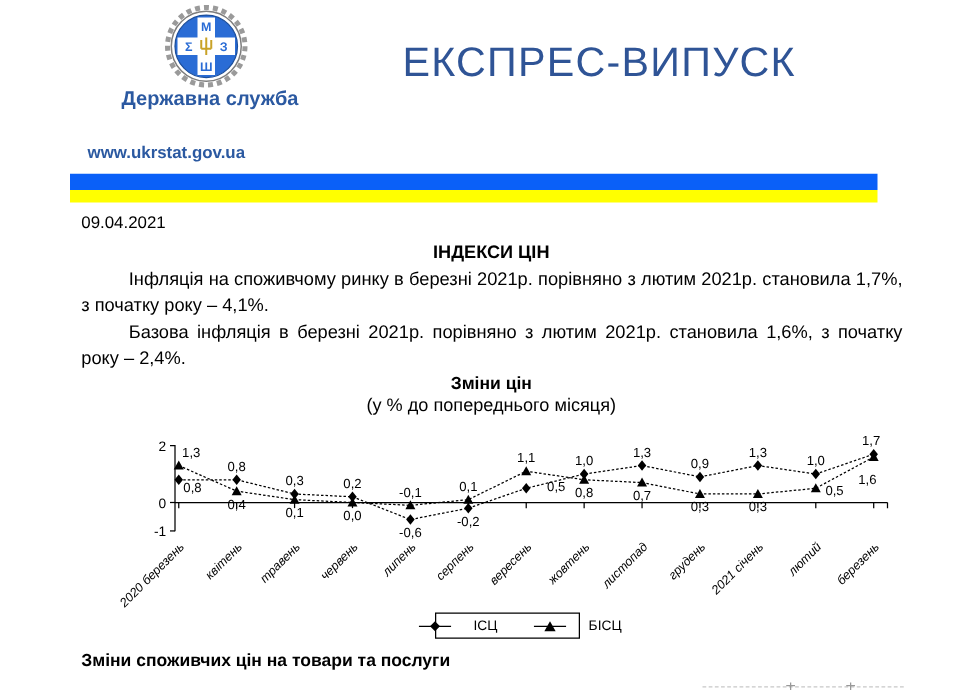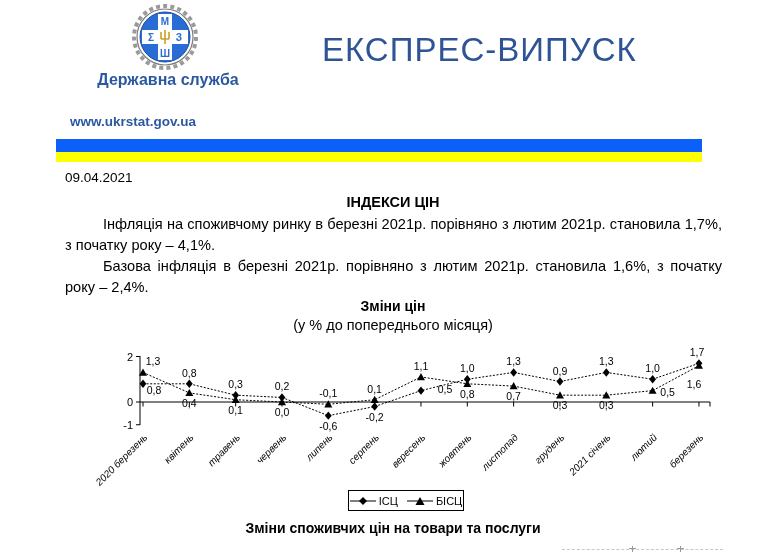--- a/index.html
+++ b/index.html
@@ -42,23 +42,23 @@
   #chart-subtitle { left: 65px; top: 317px; width: 656px; text-align: center;
     font-size: 14.5px; }
 
   #chart-svg { left: 0; top: 344px; overflow: visible; }
   #chart-svg text { font-family: "Liberation Sans", "DejaVu Sans", sans-serif; }
 
   
   #legend { left: 348px; top: 490px; width: 116px; height: 21px;
     border: 1px solid #000; display: flex; align-items: center;
     justify-content: center; gap: 9px; font-size: 11px; background:#fff; }
-  .legend-item { display: flex; align-items: center; gap: 3px; }
-
-  #bottom-heading { left: 65px; top: 520px; width: 656px; text-align: center;
+  .legend-item { display: flex; align-items: center; gap: 18px; margin-left: 20px; }
+
+  #bottom-heading { left: 65px; top: 520px; width: 656px; text-align: left;
     font-size: 14px; font-weight: bold; }
 
   
   #next-fragment-line { left: 562px; top: 549px; width: 161px;
     border-top: 1px dashed #c8c8c8; }
   .frag-tick { top: 546px; width: 1px; height: 6px; background: #999; }
   .frag-tick-h { top: 548px; width: 7px; height: 1px; background: #999; }
 </style>
 </head>
 <body>

